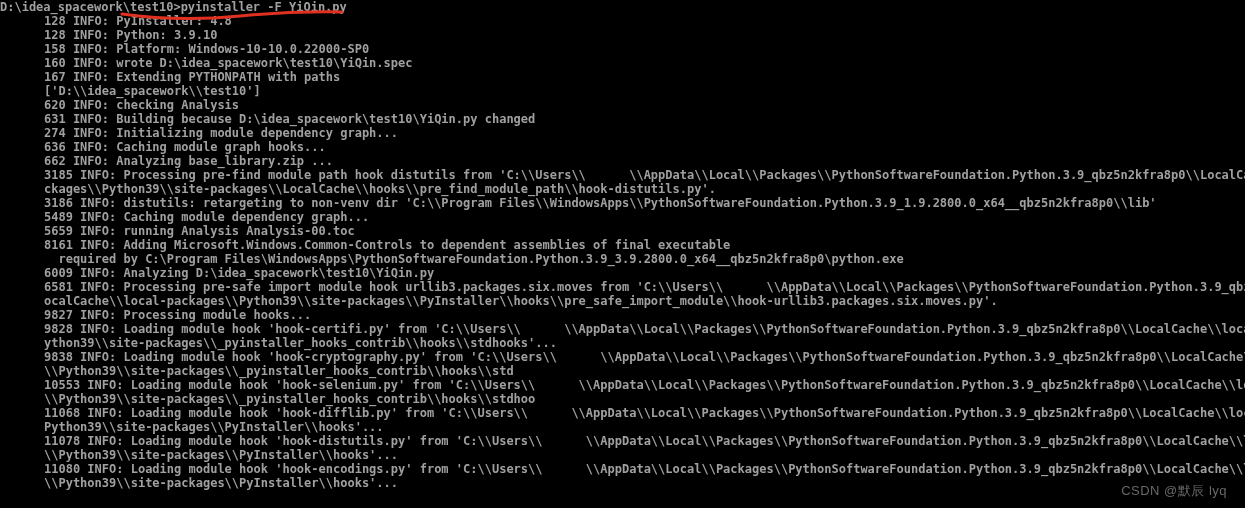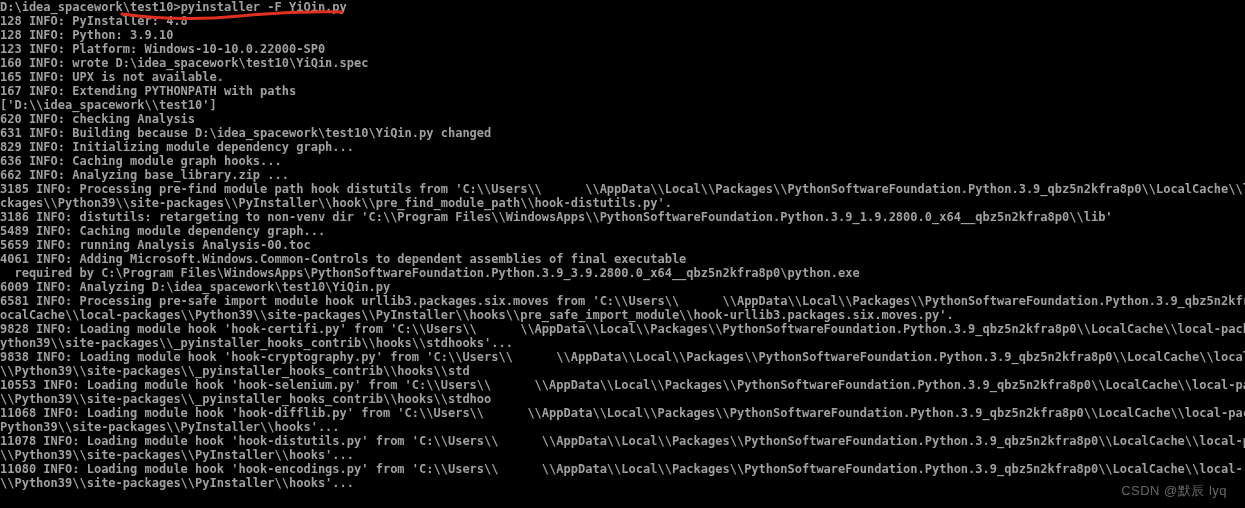--- a/index.html
+++ b/index.html
@@ -9,21 +9,21 @@
       font-family: "SimSun", "NSimSun", "Consolas", monospace;
       font-size: 12px;
       line-height: 14px;
       width: 1245px;
       height: 508px;
       overflow: hidden;
       position: relative;
       white-space: nowrap;
     }
     .term { padding: 0; font-weight: bold; }
-    .line { white-space: pre; }
+    .line { white-space: pre; padding-left: 44px; }
     .prompt-line { white-space: pre; }
     .watermark {
       position: absolute;
       right: 18px;
       bottom: 10px;
       color: #8b8b8b;
       font-size: 13px;
       font-family: "Microsoft YaHei", sans-serif;
       letter-spacing: 0.5px;
       opacity: 0.75;
@@ -37,40 +37,40 @@
     }
   </style>
 </head>
 <body>
 
 <div class="term">
   <div class="prompt-line"><span>D:\idea_spacework\test10&gt;</span><span>pyinstaller -F YiQin.py</span></div>
   <div id="lines">
       <div class="line">128 INFO: PyInstaller: 4.8</div>
       <div class="line">128 INFO: Python: 3.9.10</div>
-      <div class="line">123 INFO: Platform: Windows-10-10.0.22000-SP0</div>
+      <div class="line">158 INFO: Platform: Windows-10-10.0.22000-SP0</div>
       <div class="line">160 INFO: wrote D:\idea_spacework\test10\YiQin.spec</div>
-      <div class="line">165 INFO: UPX is not available.</div>
       <div class="line">167 INFO: Extending PYTHONPATH with paths</div>
       <div class="line">['D:\\idea_spacework\\test10']</div>
       <div class="line">620 INFO: checking Analysis</div>
       <div class="line">631 INFO: Building because D:\idea_spacework\test10\YiQin.py changed</div>
-      <div class="line">829 INFO: Initializing module dependency graph...</div>
+      <div class="line">274 INFO: Initializing module dependency graph...</div>
       <div class="line">636 INFO: Caching module graph hooks...</div>
       <div class="line">662 INFO: Analyzing base_library.zip ...</div>
       <div class="line">3185 INFO: Processing pre-find module path hook distutils from 'C:\\Users\\      \\AppData\\Local\\Packages\\PythonSoftwareFoundation.Python.3.9_qbz5n2kfra8p0\\LocalCache\\local-p</div>
-      <div class="line">ckages\\Python39\\site-packages\\PyInstaller\\hook\\pre_find_module_path\\hook-distutils.py'.</div>
+      <div class="line">ckages\\Python39\\site-packages\\LocalCache\\hooks\\pre_find_module_path\\hook-distutils.py'.</div>
       <div class="line">3186 INFO: distutils: retargeting to non-venv dir 'C:\\Program Files\\WindowsApps\\PythonSoftwareFoundation.Python.3.9_1.9.2800.0_x64__qbz5n2kfra8p0\\lib'</div>
       <div class="line">5489 INFO: Caching module dependency graph...</div>
       <div class="line">5659 INFO: running Analysis Analysis-00.toc</div>
-      <div class="line">4061 INFO: Adding Microsoft.Windows.Common-Controls to dependent assemblies of final executable</div>
+      <div class="line">8161 INFO: Adding Microsoft.Windows.Common-Controls to dependent assemblies of final executable</div>
       <div class="line">  required by C:\Program Files\WindowsApps\PythonSoftwareFoundation.Python.3.9_3.9.2800.0_x64__qbz5n2kfra8p0\python.exe</div>
       <div class="line">6009 INFO: Analyzing D:\idea_spacework\test10\YiQin.py</div>
       <div class="line">6581 INFO: Processing pre-safe import module hook urllib3.packages.six.moves from 'C:\\Users\\      \\AppData\\Local\\Packages\\PythonSoftwareFoundation.Python.3.9_qbz5n2kfra8p0\\</div>
       <div class="line">ocalCache\\local-packages\\Python39\\site-packages\\PyInstaller\\hooks\\pre_safe_import_module\\hook-urllib3.packages.six.moves.py'.</div>
+      <div class="line">9827 INFO: Processing module hooks...</div>
       <div class="line">9828 INFO: Loading module hook 'hook-certifi.py' from 'C:\\Users\\      \\AppData\\Local\\Packages\\PythonSoftwareFoundation.Python.3.9_qbz5n2kfra8p0\\LocalCache\\local-packages\\</div>
       <div class="line">ython39\\site-packages\\_pyinstaller_hooks_contrib\\hooks\\stdhooks'...</div>
       <div class="line">9838 INFO: Loading module hook 'hook-cryptography.py' from 'C:\\Users\\      \\AppData\\Local\\Packages\\PythonSoftwareFoundation.Python.3.9_qbz5n2kfra8p0\\LocalCache\\local-packa</div>
       <div class="line">\\Python39\\site-packages\\_pyinstaller_hooks_contrib\\hooks\\std</div>
       <div class="line">10553 INFO: Loading module hook 'hook-selenium.py' from 'C:\\Users\\      \\AppData\\Local\\Packages\\PythonSoftwareFoundation.Python.3.9_qbz5n2kfra8p0\\LocalCache\\local-packages</div>
       <div class="line">\\Python39\\site-packages\\_pyinstaller_hooks_contrib\\hooks\\stdhoo</div>
       <div class="line">11068 INFO: Loading module hook 'hook-difflib.py' from 'C:\\Users\\      \\AppData\\Local\\Packages\\PythonSoftwareFoundation.Python.3.9_qbz5n2kfra8p0\\LocalCache\\local-packages\\</div>
       <div class="line">Python39\\site-packages\\PyInstaller\\hooks'...</div>
       <div class="line">11078 INFO: Loading module hook 'hook-distutils.py' from 'C:\\Users\\      \\AppData\\Local\\Packages\\PythonSoftwareFoundation.Python.3.9_qbz5n2kfra8p0\\LocalCache\\local-package</div>
       <div class="line">\\Python39\\site-packages\\PyInstaller\\hooks'...</div>

